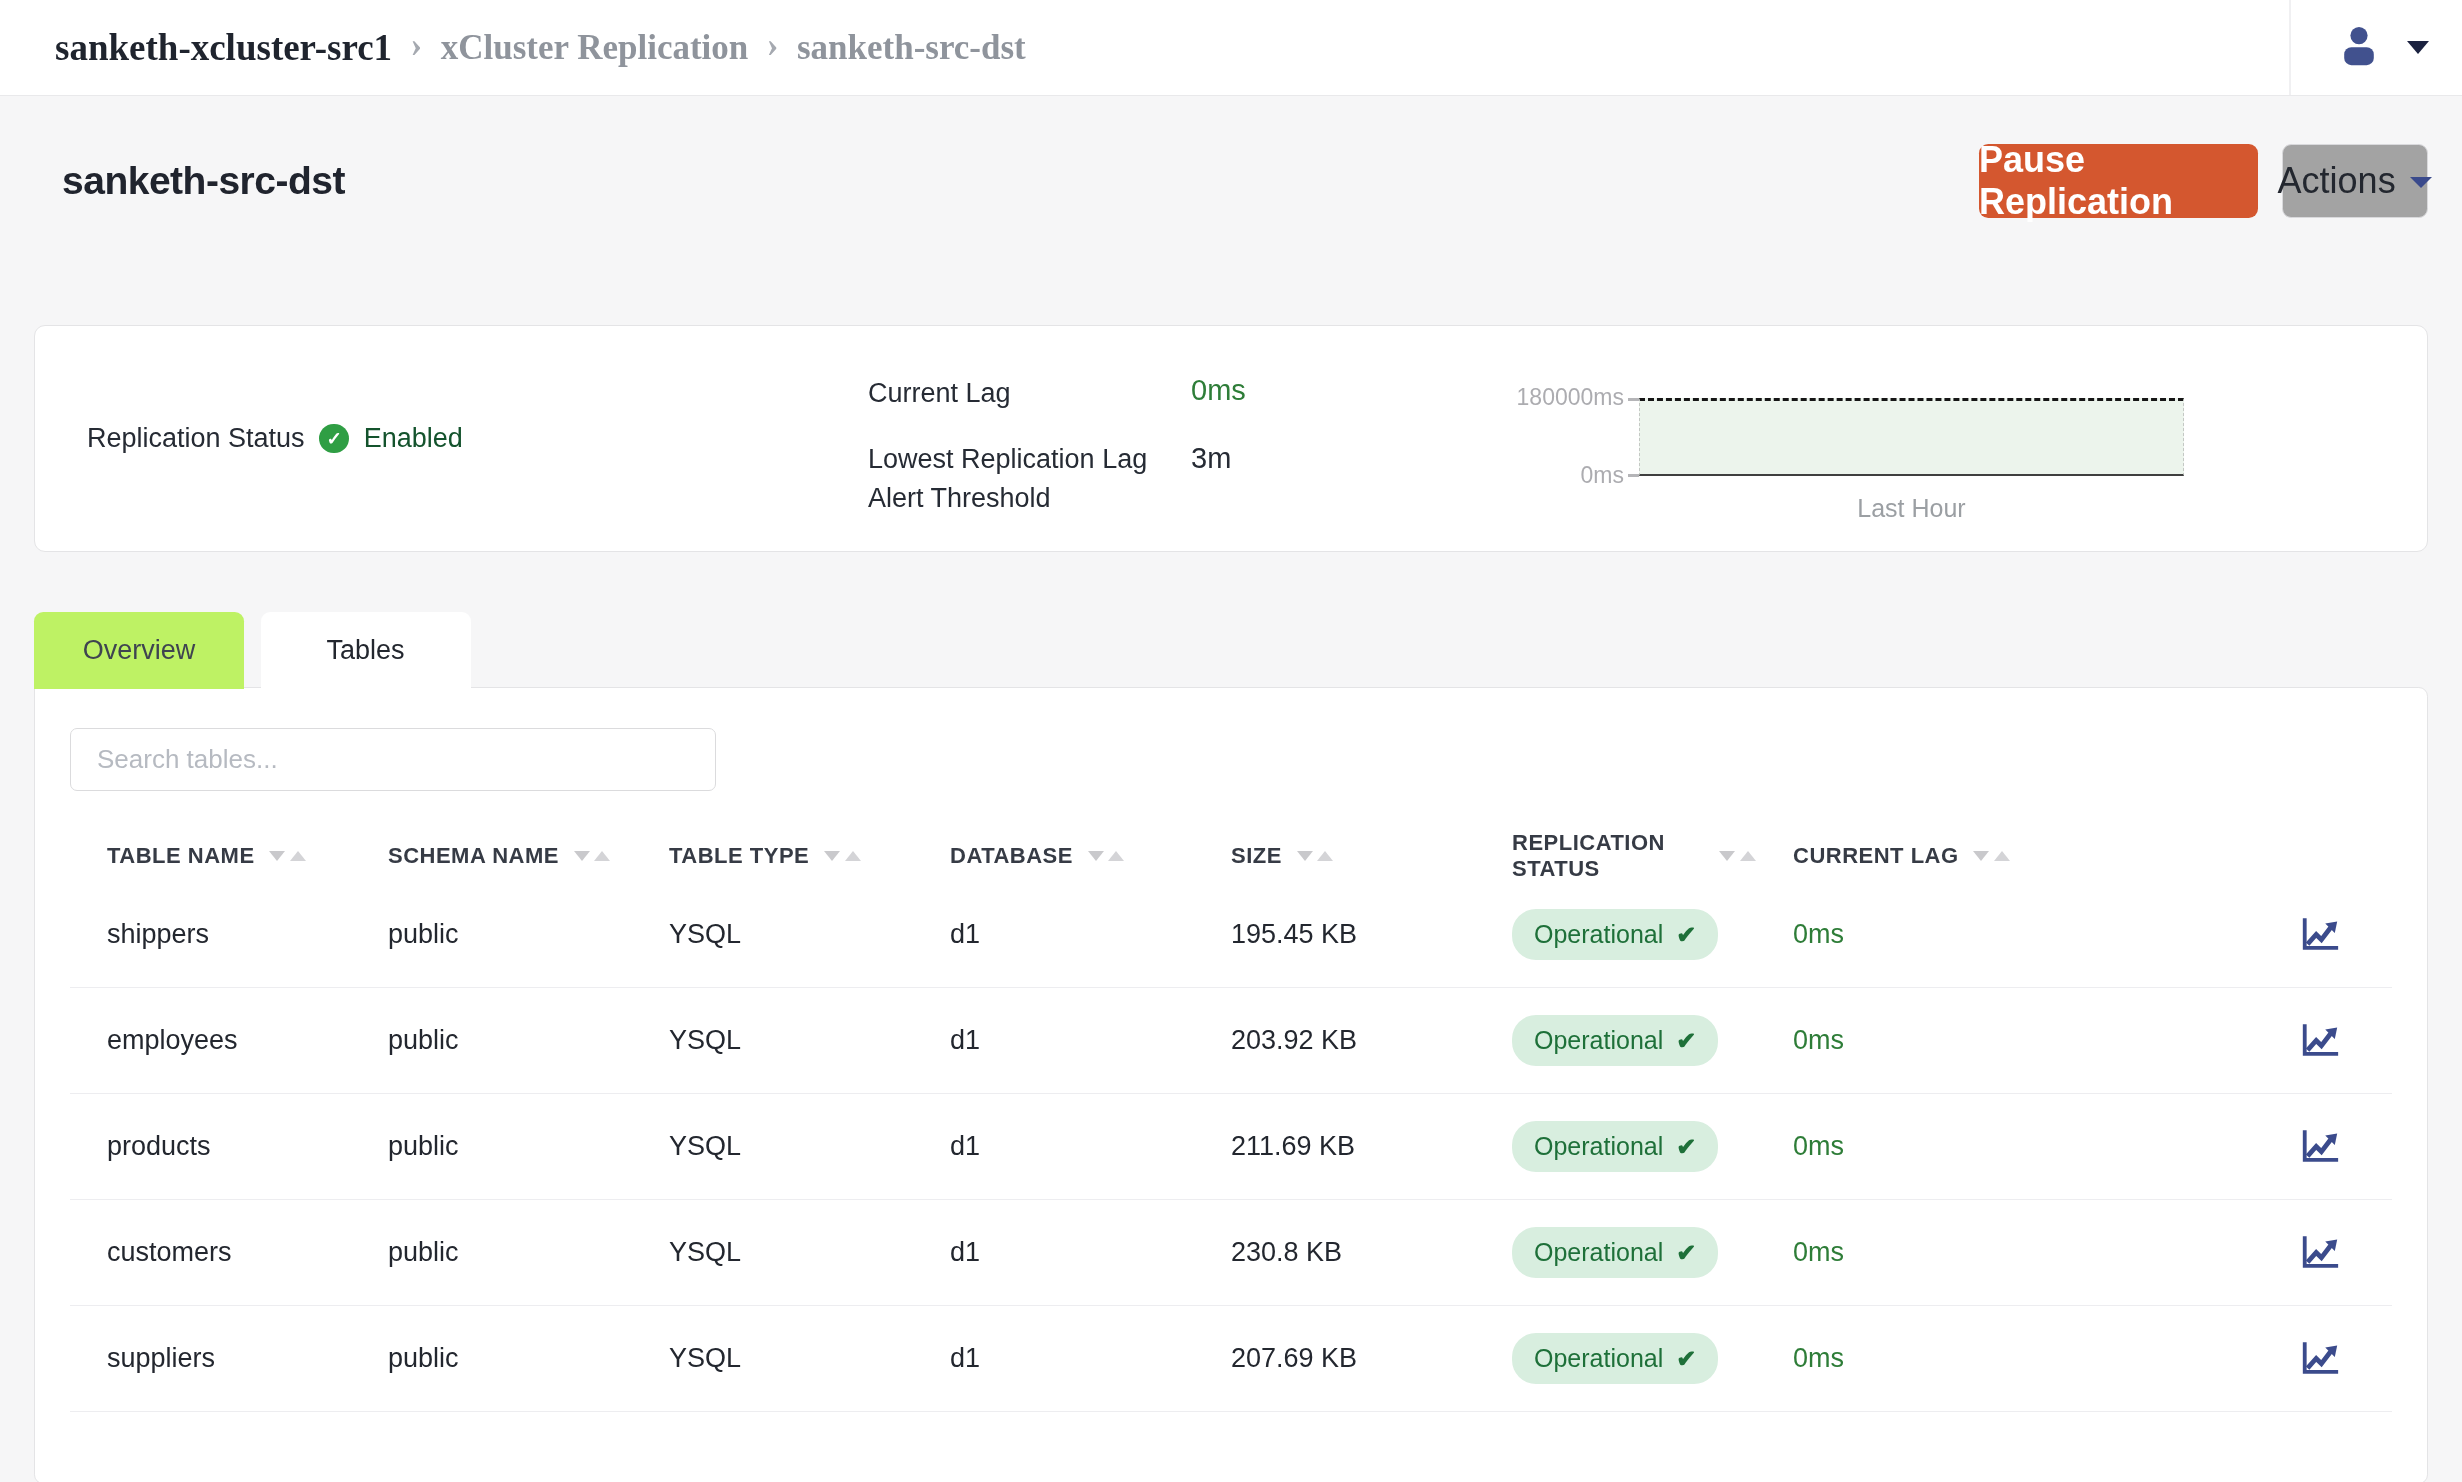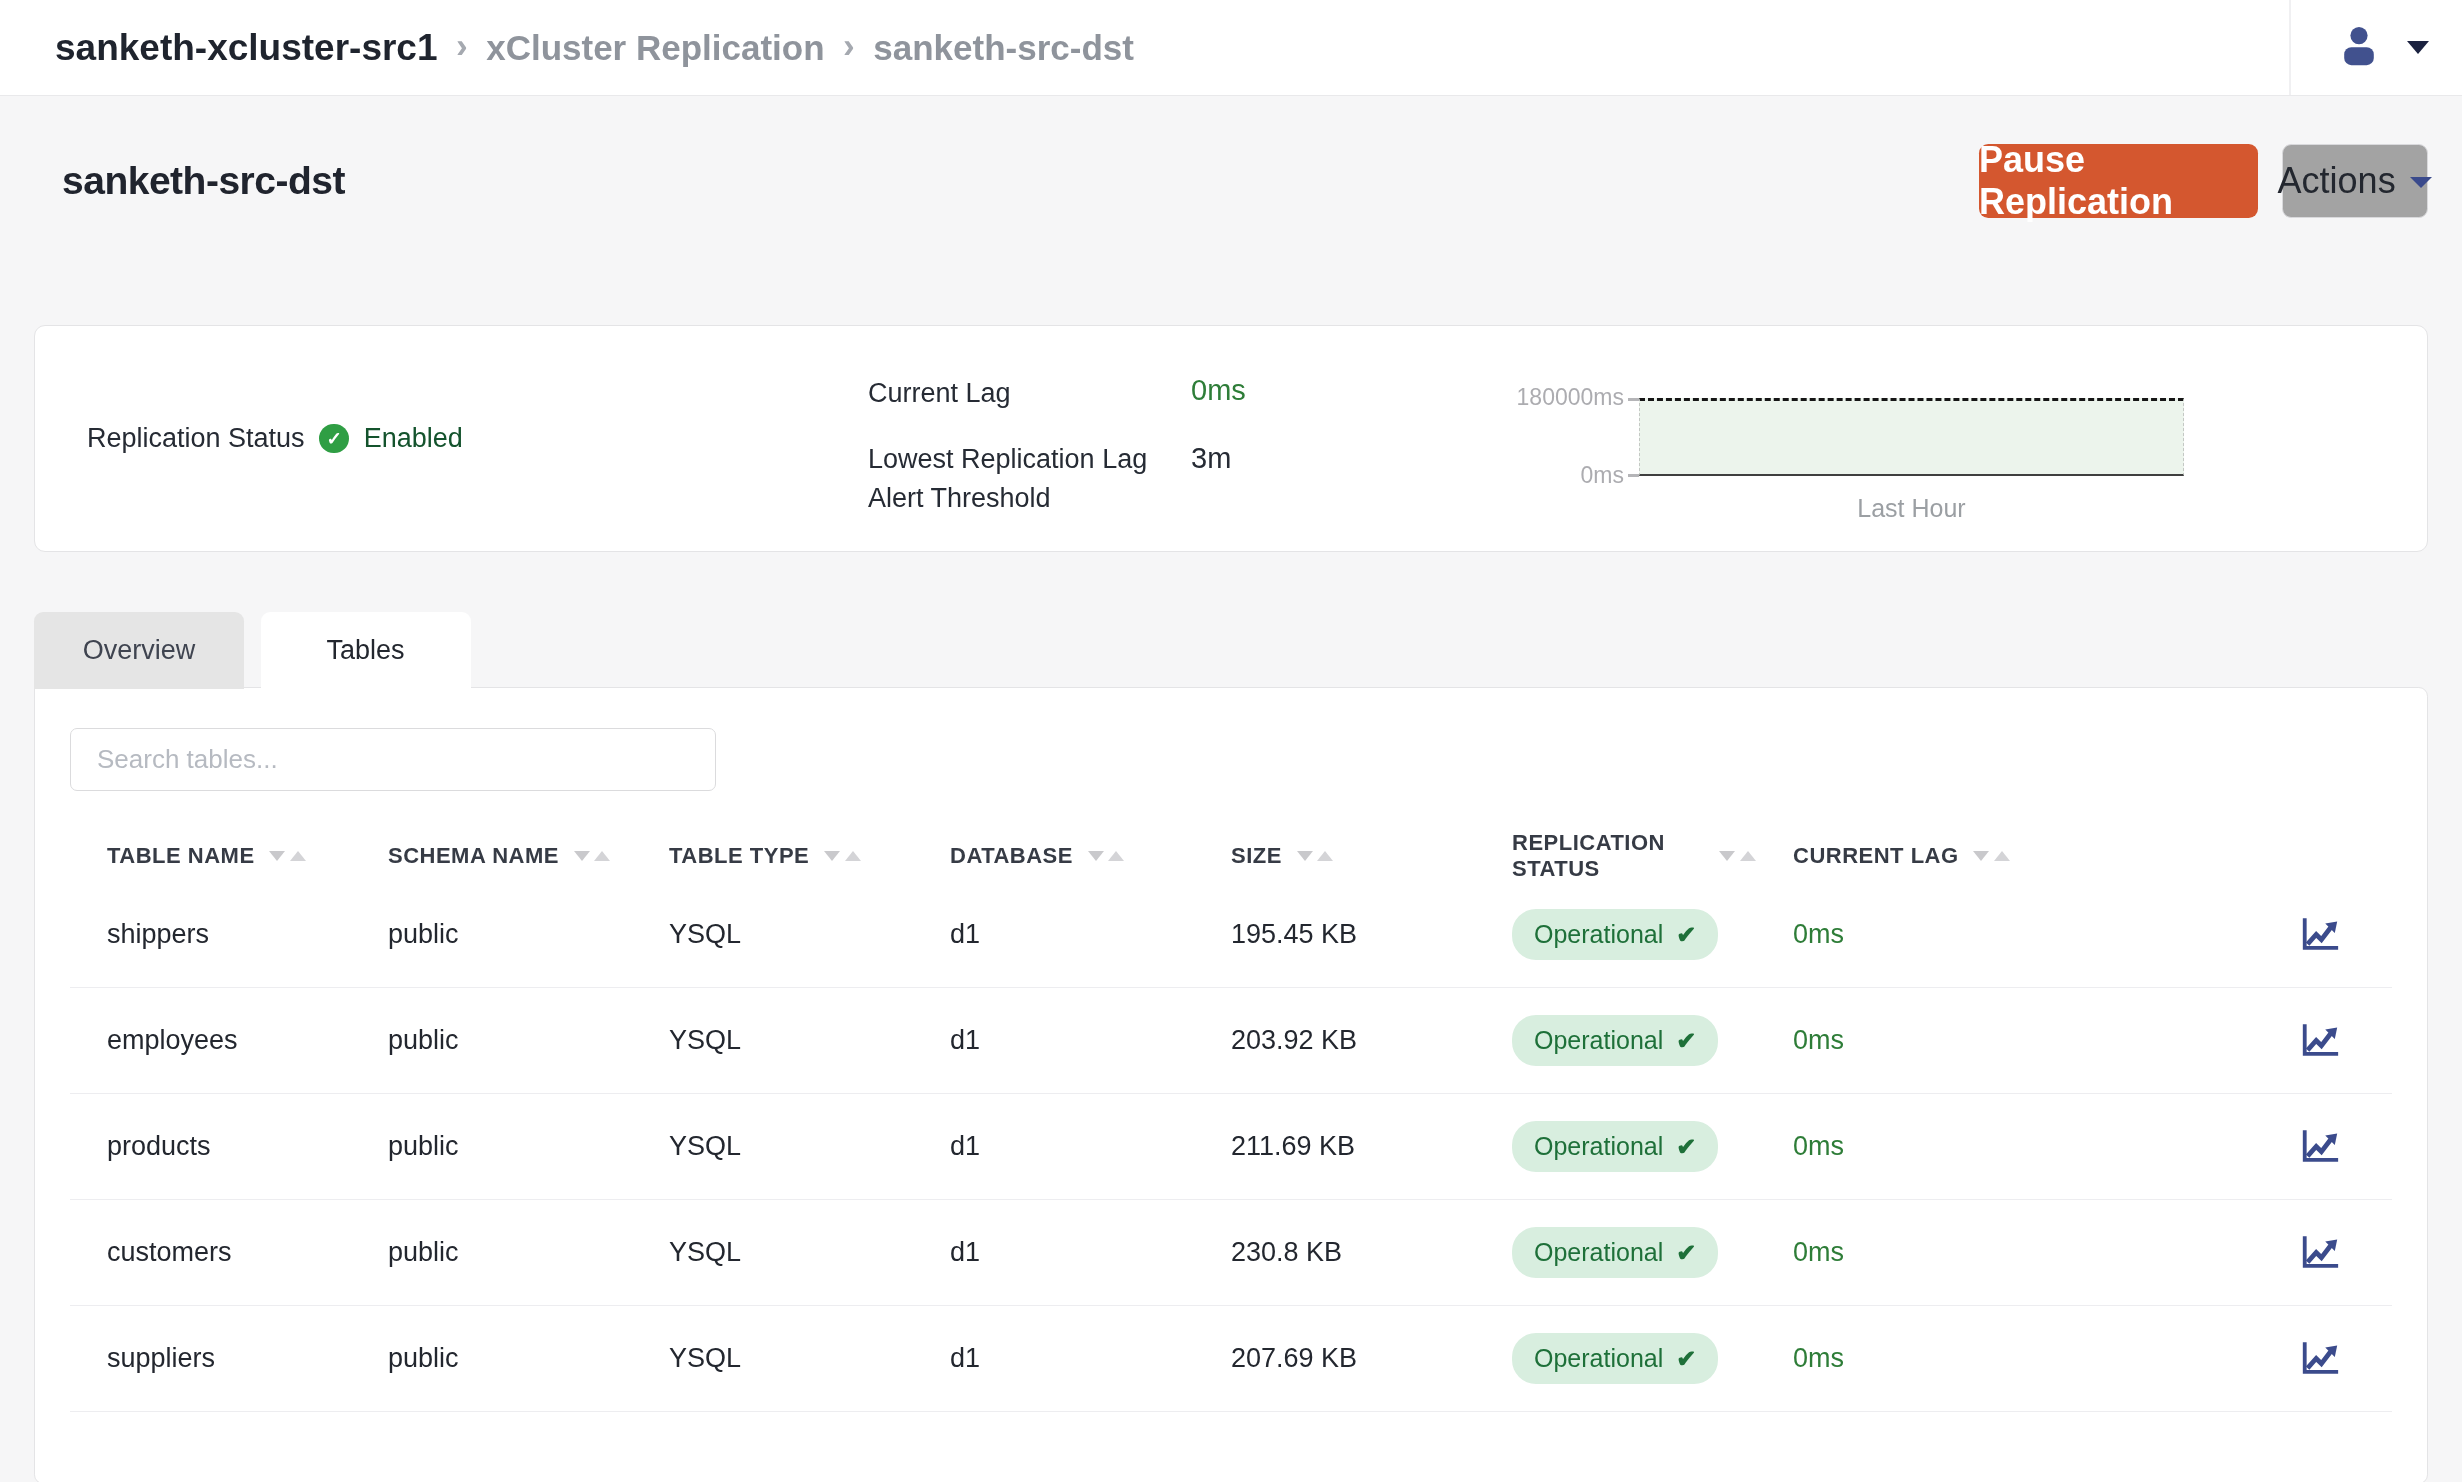--- a/index.html
+++ b/index.html
@@ -1,21 +1,21 @@
 <!DOCTYPE html>
 <html style="font-size:14.8px"><head>
 <meta charset="utf-8">
 <style>
   * { margin:0; padding:0; box-sizing:border-box; }
   html,body { width:2462px; height:1482px; overflow:hidden; background:#F6F6F7;
               font-family:"Liberation Sans", sans-serif; color:#23272F; }
 
   
   .topbar { height:96px; background:#FFFFFF; border-bottom:1.8px solid #E9E9EB;
-            display:flex; align-items:center; justify-content:space-between; }
+            display:flex; align-items:center; justify-content:space-between;font-family:Liberation Serif, serif; }
   .breadcrumb { display:flex; align-items:center; padding-left:55px; }
   .crumb-primary { font-size:37px; font-weight:700; color:#1F242E; }
   .crumb-sep { font-size:35px; font-weight:700; color:#A5A9B0; margin:0 18.5px; position:relative; top:-2.8px;}
   .crumb-secondary { font-size:35px; font-weight:600; color:#8F949C; }
   .topbar-right { display:flex; align-items:center; height:100%; }
   .topbar-divider { width:1.8px; height:100%; background:#F0F0F2; margin-right:44px; }
   .user-menu { display:flex; align-items:center; gap:24px; padding-right:33px; cursor:pointer; }
   .caret-down { width:0; height:0; border-left:11px solid transparent; border-right:11px solid transparent; }
   .user-caret { border-top:13px solid #1B2240; }
 
@@ -51,21 +51,21 @@
   .y-label { position:absolute; width:153px; text-align:right; font-size:23px; color:#ACACB0; left:1436px; }
   .y-max { top:58px; }
   .y-min { top:136px; }
   .tick { position:absolute; width:11px; height:2.8px; background:#B5B5B8; left:1593px; }
   .tick-max { top:72px; } .tick-min { top:148px; }
   .x-label { position:absolute; left:1604px; top:168px; width:545px; text-align:center;
              font-size:25px; color:#9B9FA3; }
 
   
   .tabs { margin-top:60px; display:flex; gap:16.6px; height:77px; margin-bottom:-1.8px; position:relative; z-index:2; }
-  .tab { width:210px; border-radius:9.2px 9.2px 0 0; background:#e5e5e5; display:flex; align-items:center;
+  .tab { width:210px; border-radius:9.2px 9.2px 0 0; background:#bef264; display:flex; align-items:center;
          justify-content:center; font-size:27px; color:#3F4450; cursor:pointer; }
   .tab.active { background:#FFFFFF; color:#23272F; }
 
   
   .main-panel { background:#FFFFFF; border:1.8px solid #E4E4E6; border-radius:0 9.2px 9.2px 9.2px;
                 height:797px; padding:0 35px; overflow:hidden; position:relative; z-index:1; }
   .section-heading { margin-top:35px; font-size:27px; font-weight:500; color:#20252E; }
   .search-input { margin-top:40px; width:646px; height:63px; border:1.8px solid #DBDBDD; border-radius:7px;
                   font-size:26px; padding:16px 26px; color:#23272F; outline:none;
                   font-family:"Liberation Sans", sans-serif; }

